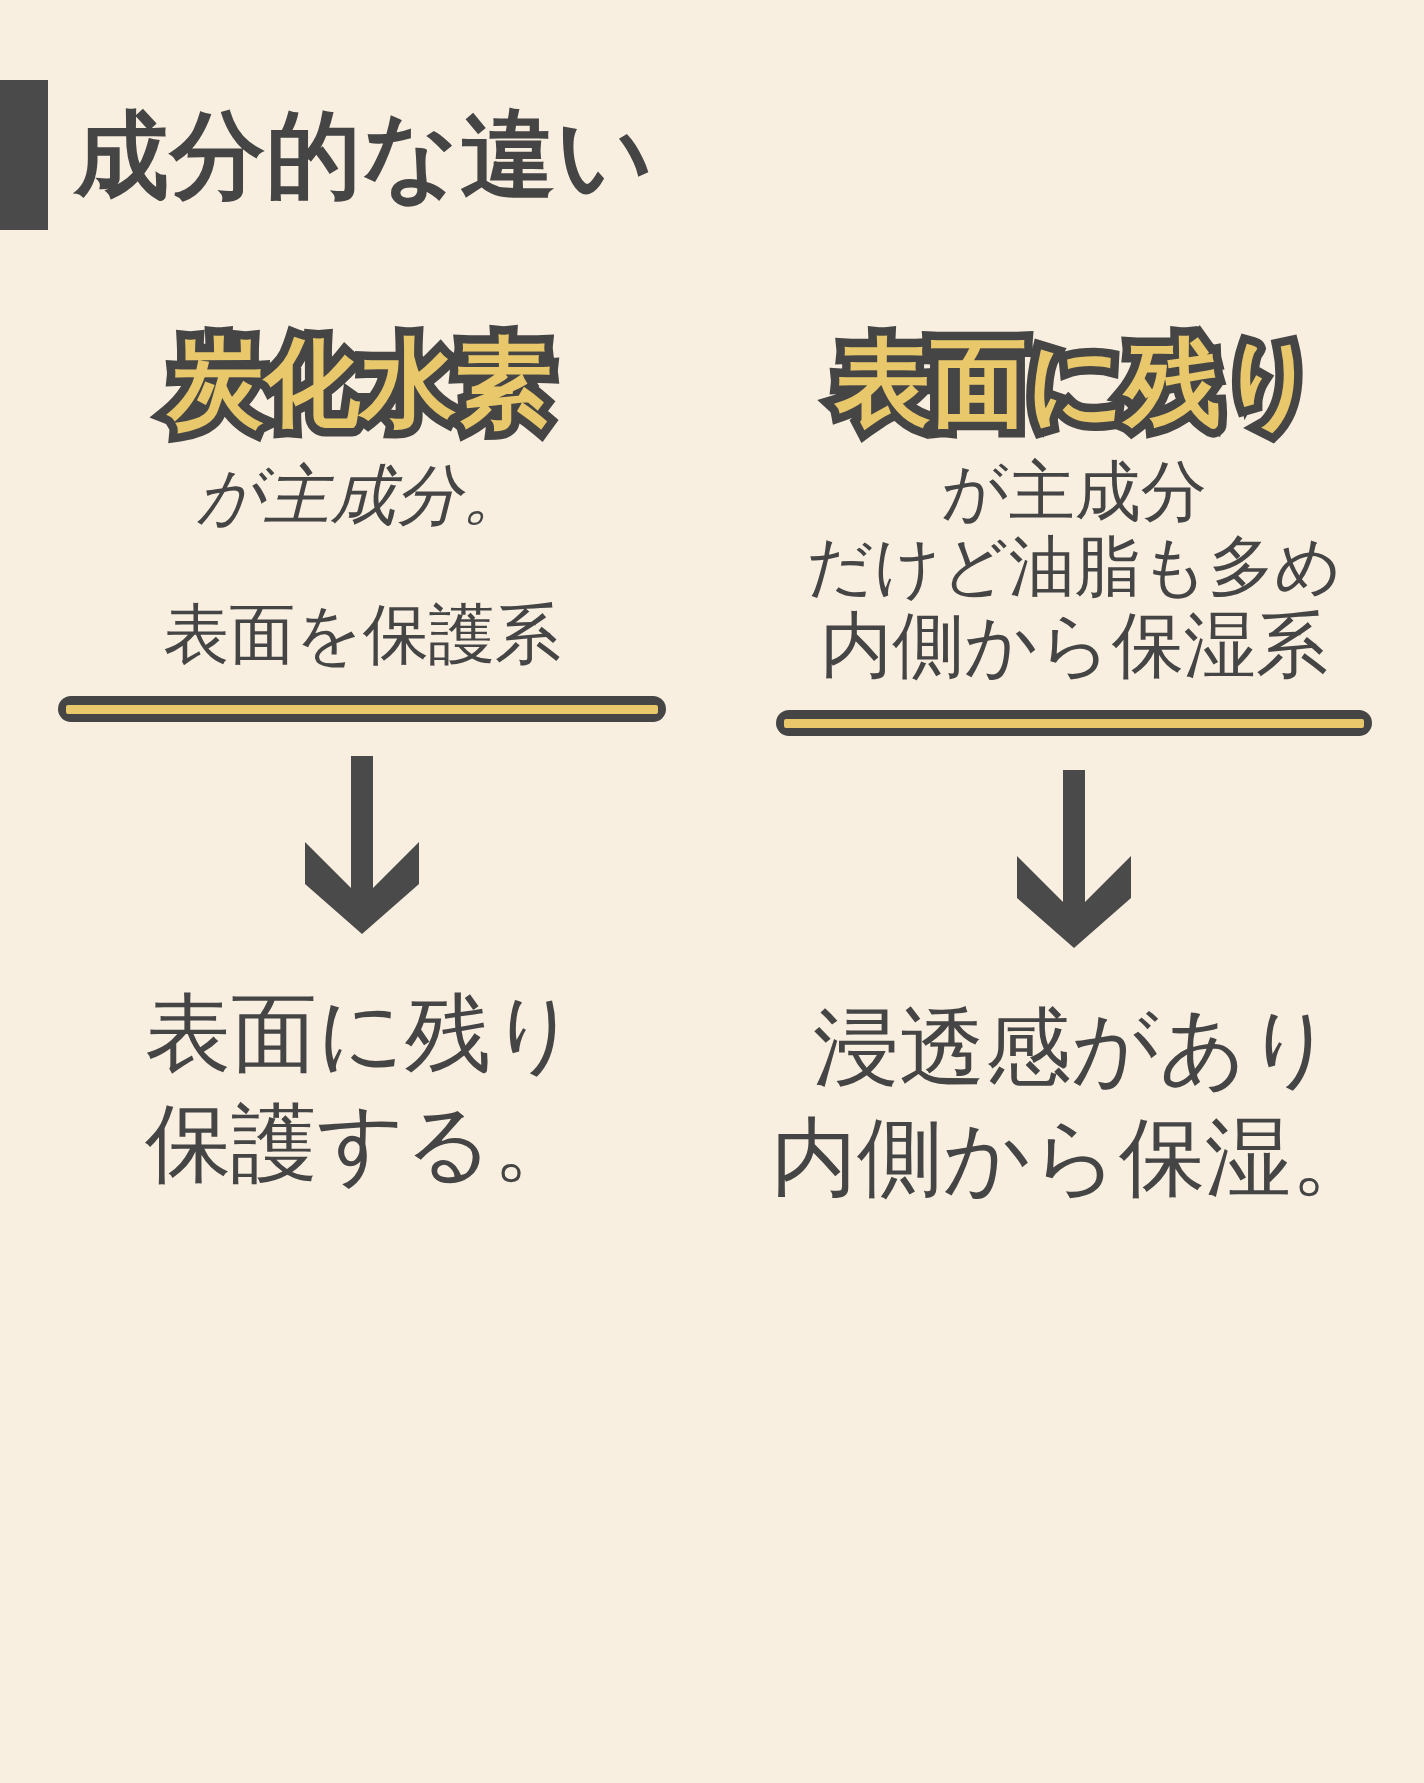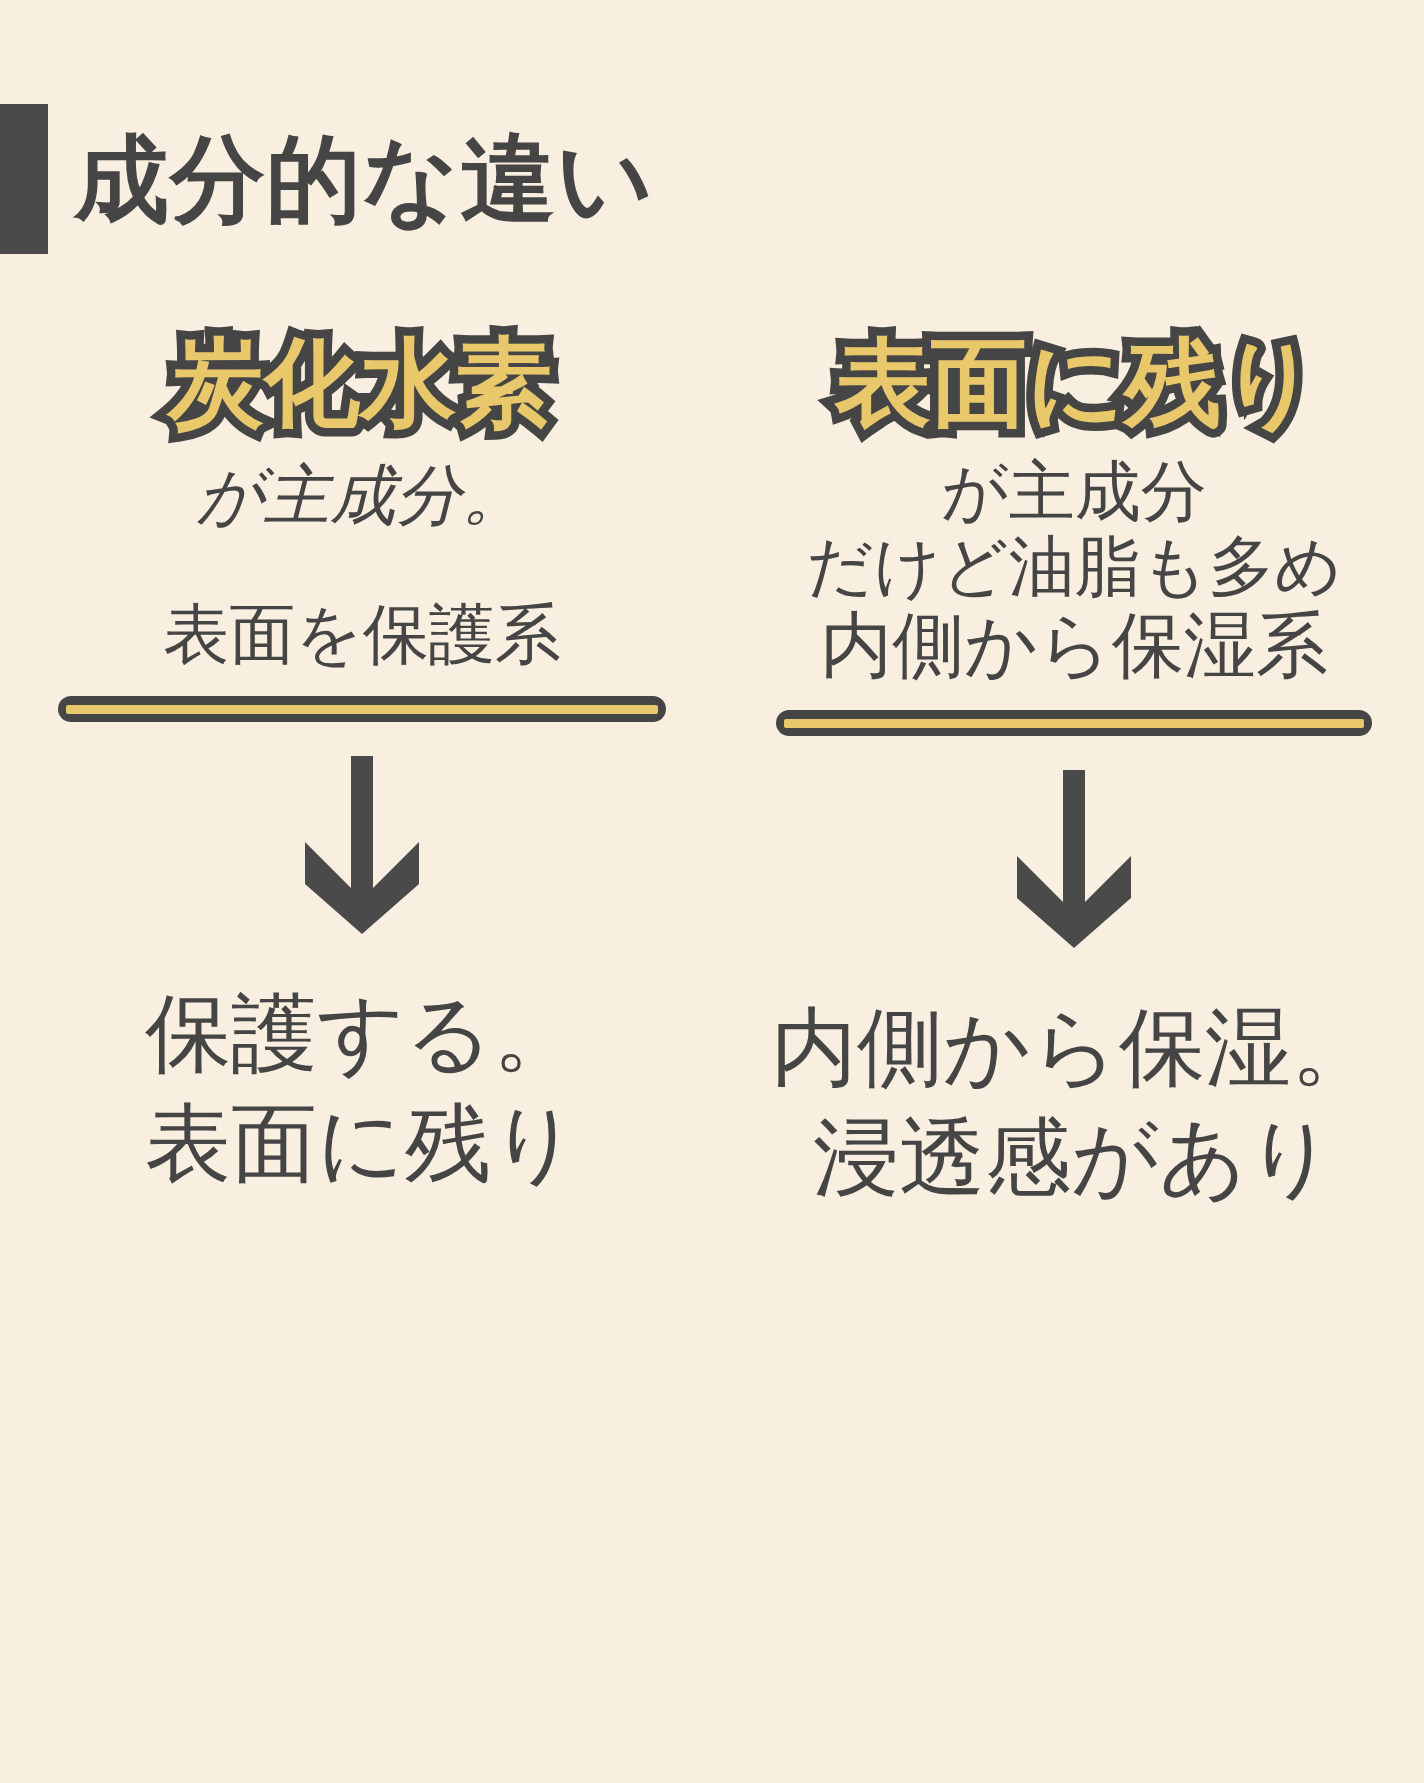--- a/index.html
+++ b/index.html
@@ -12,21 +12,21 @@
     background: #f9efe0;
     font-family: "Liberation Sans", "DejaVu Sans", sans-serif;
     color: #454545;
     overflow: hidden;
     position: relative;
   }
 
   
   .header {
     position: absolute;
-    top: 104px;
+    top: 80px;
     left: 0;
     display: flex;
     align-items: center;
     height: 150px;
   }
   .header-accent-bar {
     width: 48px;
     height: 150px;
     background: #4a4a4a;
     margin-right: 26px;
@@ -167,22 +167,22 @@
       <div class="divider-bar-inner"></div>
     </div>
 
     <div class="arrow-wrap">
       <svg width="122" height="178" viewBox="0 0 122 178" aria-hidden="true">
         <path d="M50 0 L72 0 L72 132 L118 86 L118 128 L61 178 L4 128 L4 86 L50 132 Z" fill="#4a4a4a"></path>
       </svg>
     </div>
 
     <div class="result-block">
+      <div class="result-line">表面に残り</div>
       <div class="result-line">保護する。</div>
-      <div class="result-line">表面に残り</div>
     </div>
 
   </div>
 
   <div class="column col-right">
 
     <div class="ingredient-name">表面に残り</div>
 
     <div class="desc-block">
       <div class="subject-line">が主成分</div>
@@ -195,19 +195,19 @@
       <div class="divider-bar-inner"></div>
     </div>
 
     <div class="arrow-wrap">
       <svg width="122" height="178" viewBox="0 0 122 178" aria-hidden="true">
         <path d="M50 0 L72 0 L72 132 L118 86 L118 128 L61 178 L4 128 L4 86 L50 132 Z" fill="#4a4a4a"></path>
       </svg>
     </div>
 
     <div class="result-block">
+      <div class="result-line">浸透感があり</div>
       <div class="result-line">内側から保湿。</div>
-      <div class="result-line">浸透感があり</div>
     </div>
 
   </div>
 
 </div>
 
 </body></html>

